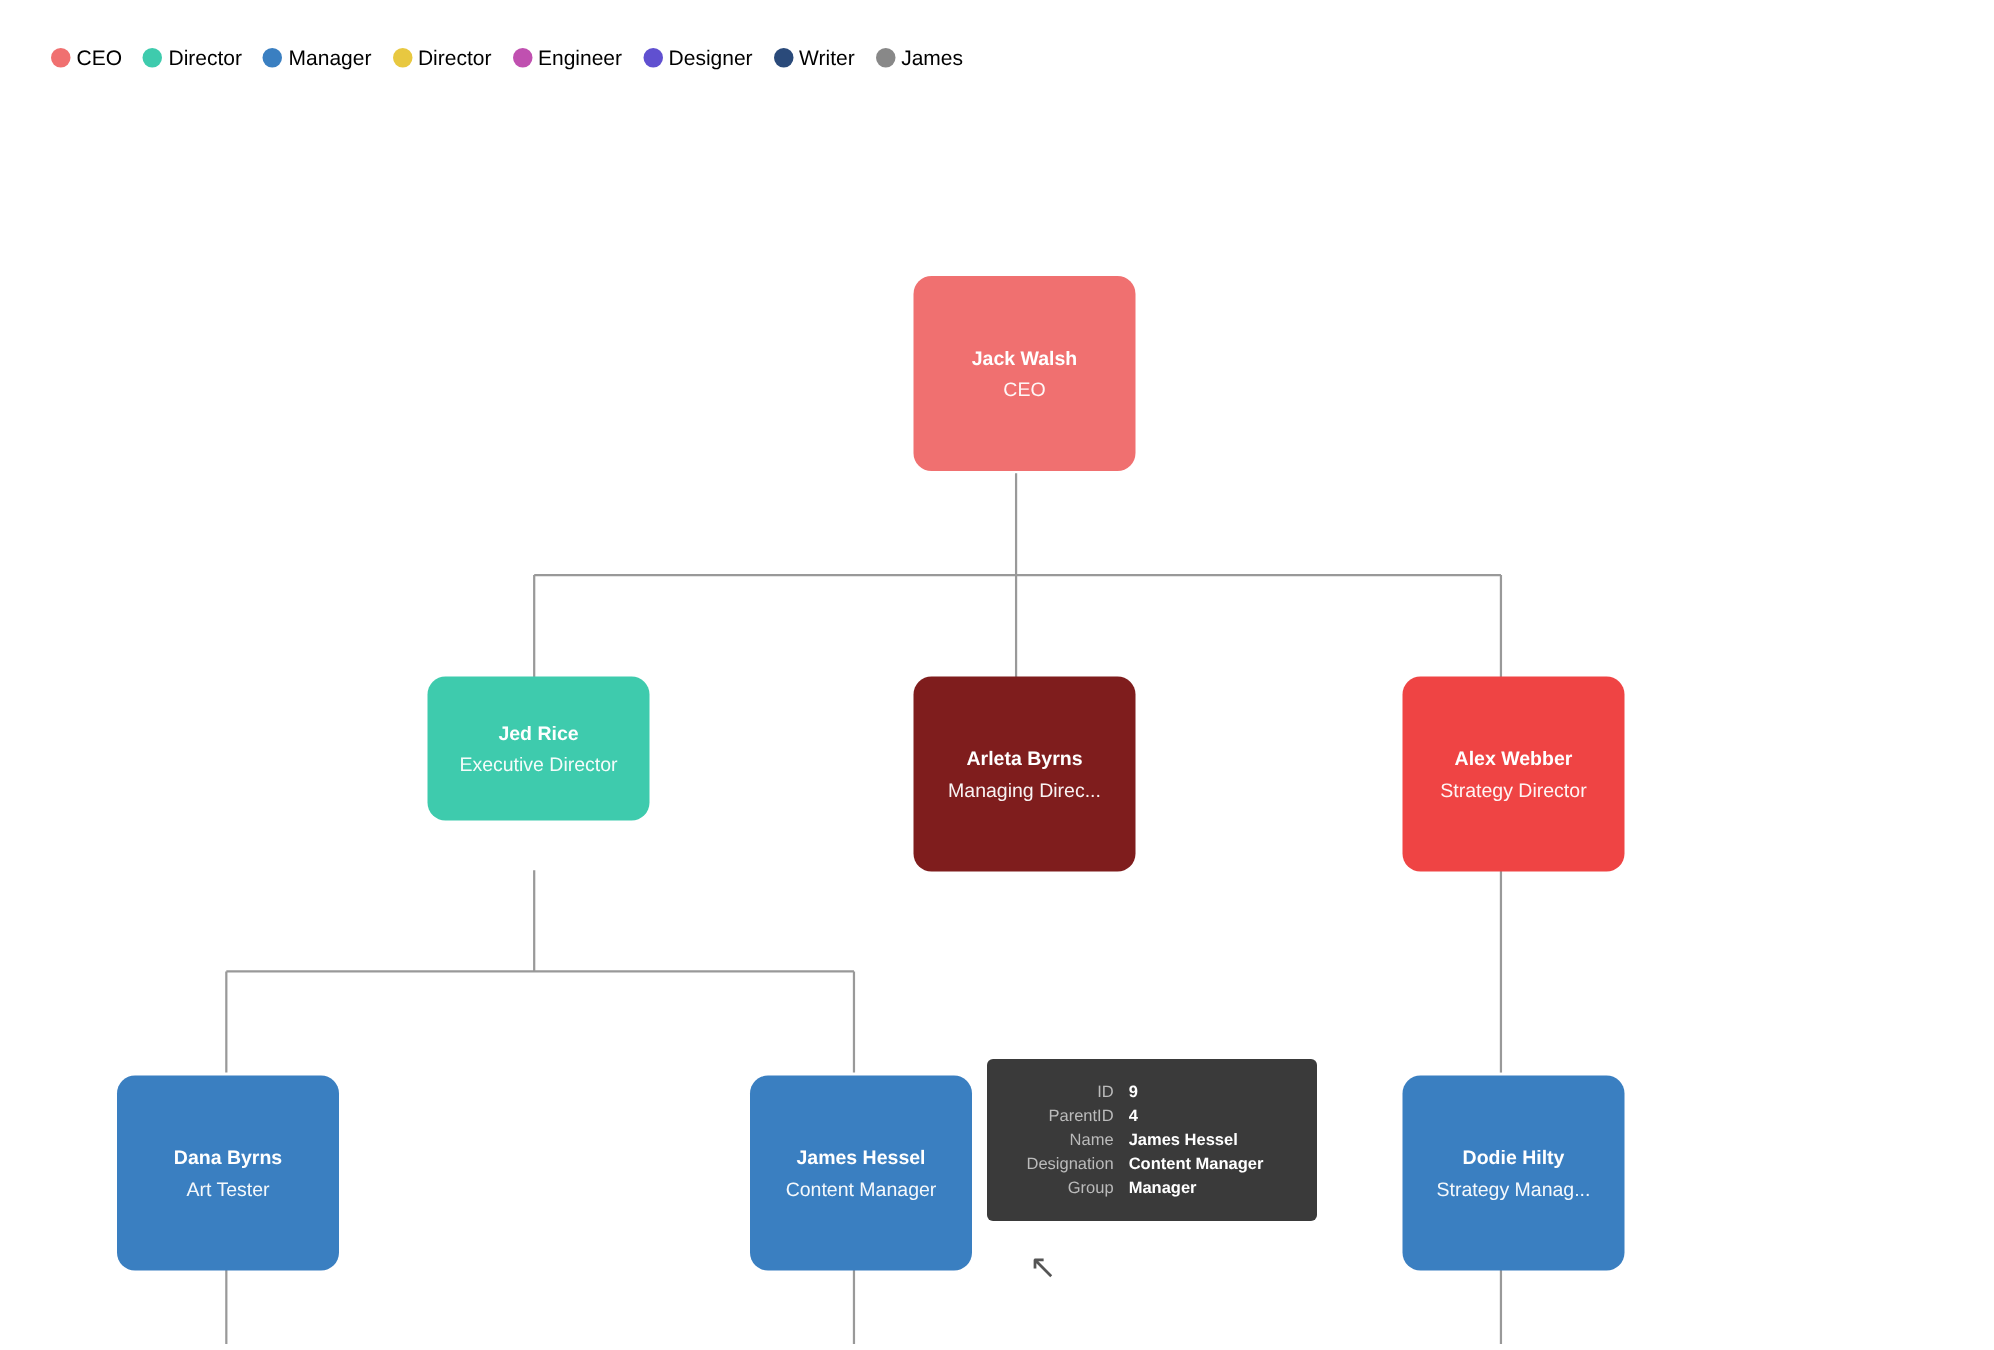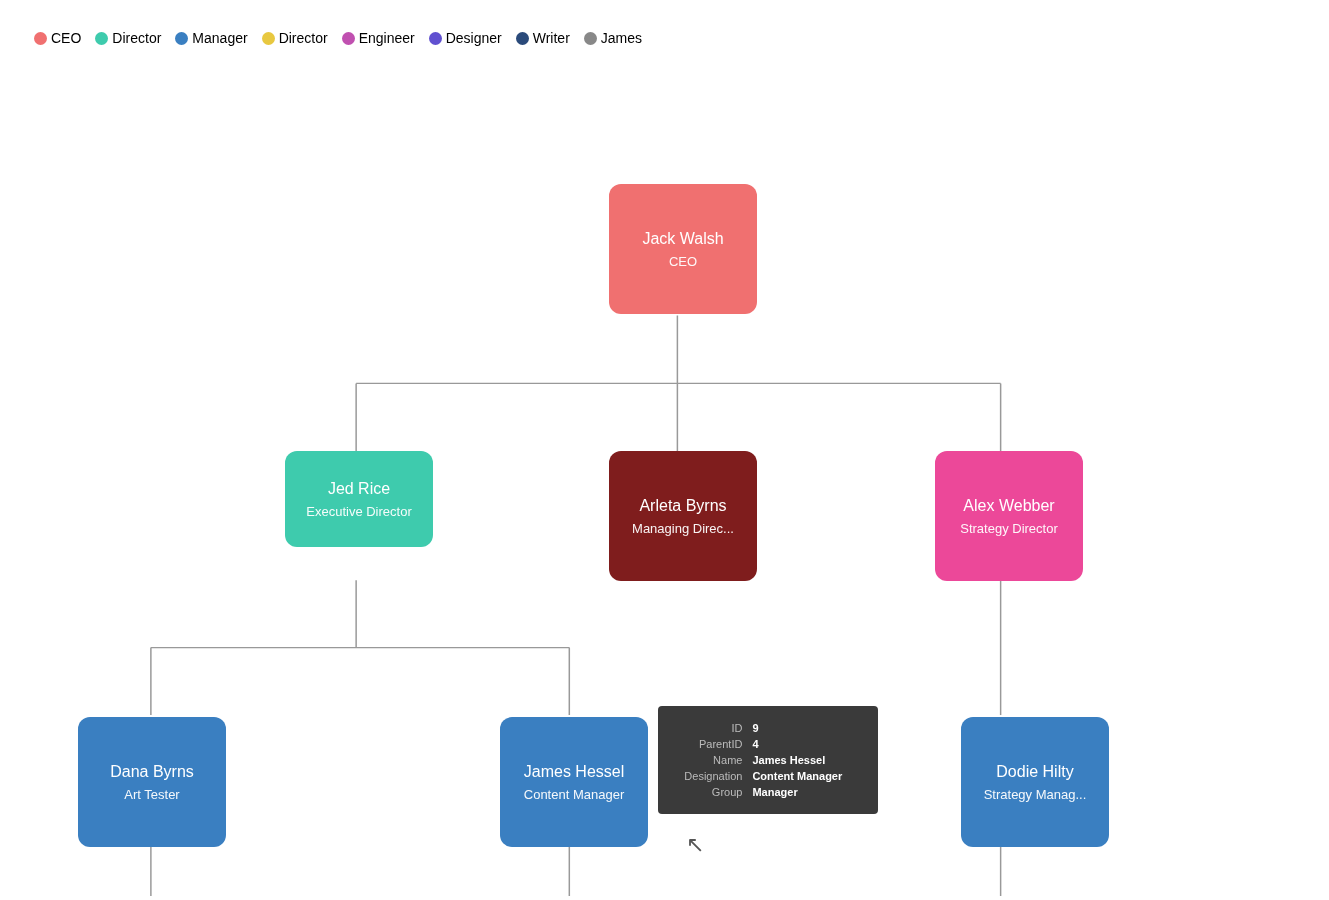--- a/index.html
+++ b/index.html
@@ -54,22 +54,22 @@
       flex-direction: column;
       align-items: center;
       justify-content: center;
       text-align: center;
       color: #fff;
       font-weight: bold;
       cursor: pointer;
       user-select: none;
     }
     .node-name {
-      font-size: 16px;
-      font-weight: 400;
+      font-size: 13px;
+      font-weight: 700;
       line-height: 1.3;
     }
     .node-title {
       font-size: 13px;
       font-weight: 400;
       margin-top: 4px;
       opacity: 0.95;
     }
 
     
@@ -151,33 +151,33 @@
       <span class="node-title">CEO</span>
     </div>
       <div class="node" style="left: 265px; top: 375px; width: 148px; height: 96px; background: rgb(62, 203, 173);">
       <span class="node-name">Jed Rice</span>
       <span class="node-title">Executive Director</span>
     </div>
       <div class="node" style="left: 589px; top: 375px; width: 148px; height: 130px; background: #7f1d1d;">
       <span class="node-name">Arleta Byrns</span>
       <span class="node-title">Managing Direc...</span>
     </div>
-      <div class="node" style="left: 915px; top: 375px; width: 148px; height: 130px; background: #ec4899;">
+      <div class="node" style="left: 915px; top: 375px; width: 148px; height: 130px; background: #ef4444;">
       <span class="node-name">Alex Webber</span>
       <span class="node-title">Strategy Director</span>
     </div>
       <div class="node" style="left: 58px; top: 641px; width: 148px; height: 130px; background: rgb(58, 127, 193);">
       <span class="node-name">Dana Byrns</span>
       <span class="node-title">Art Tester</span>
     </div>
       <div class="node" style="left: 480px; top: 641px; width: 148px; height: 130px; background: rgb(58, 127, 193);">
       <span class="node-name">James Hessel</span>
       <span class="node-title">Content Manager</span>
     </div>
-      <div class="node" style="left: 941px; top: 641px; width: 148px; height: 130px; background: rgb(58, 127, 193);">
+      <div class="node" style="left: 915px; top: 641px; width: 148px; height: 130px; background: rgb(58, 127, 193);">
       <span class="node-name">Dodie Hilty</span>
       <span class="node-title">Strategy Manag...</span>
     </div>
     </div>
   <div id="tooltip-container">
       <div class="tooltip" style="left: 638px; top: 630px;">
         <table>
           <tbody>
             <tr>
               <td>ID</td>

